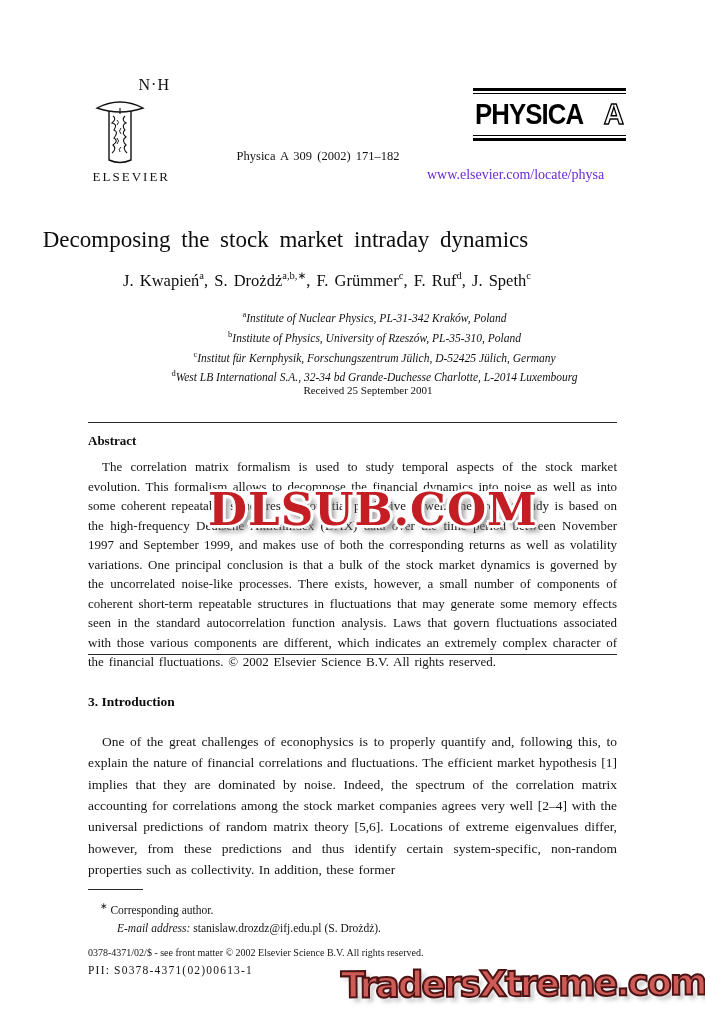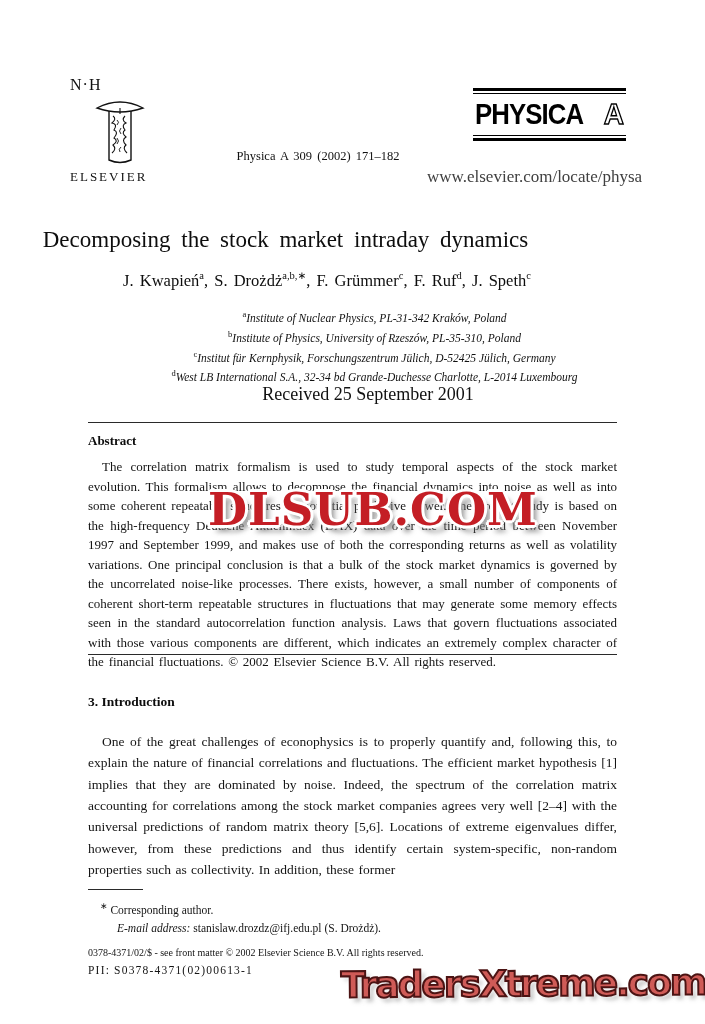--- a/index.html
+++ b/index.html
@@ -30,55 +30,55 @@
     position: absolute; top: 963px; left: 341px;
     font-family: "DejaVu Sans", sans-serif; font-weight: 700;
     font-size: 36px; letter-spacing: -2px;
     color: #cf5b57;
     -webkit-text-stroke: 2px #4b1313;
     text-shadow: 0 0 2px #fff, 0 0 4px #fff, 0 0 6px #fff, 4px 4px 4px rgba(140,140,140,0.6);
     transform: rotate(-0.5deg);
   }
 
   
-  .elsevier { position: absolute; left: 70px; top: 76px; width: 100px; text-align: left; }
+  .elsevier { position: absolute; left: 70px; top: 76px; width: 100px; text-align: right; }
   .elsevier .nh { font-size: 16px; letter-spacing: 1px; color: #111; }
   .elsevier svg { display: block; margin: 0 auto; }
   .elsevier .pubname { font-size: 13px; letter-spacing: 2px; color: #111; margin-top: 1px; }
 
   .jref { position: absolute; top: 149px; left: 88px; width: 460px; text-align: center;
           font-size: 12.5px; word-spacing: 2px; color: #111; }
 
   .physica { position: absolute; left: 473px; top: 88px; width: 153px; }
   .physica .dbl-top .thick, .physica .dbl-bot .thick { height: 3px; background: #000; }
   .physica .dbl-top .thin,  .physica .dbl-bot .thin  { height: 1px; background: #000; margin-top: 2px; }
   .physica .dbl-bot .thin { margin-top: 0; margin-bottom: 2px; }
   .physica .logo-row { display: flex; align-items: baseline; justify-content: space-between; padding: 5px 2px 4px 2px; }
   .physica .pword {
     font-family: "Liberation Sans", sans-serif; font-weight: 700; font-size: 28px;
     letter-spacing: -1px; transform: scale(0.92, 1.05); transform-origin: left bottom; color: #000;
   }
   .physica .pletter {
     font-family: "Liberation Sans", sans-serif; font-weight: 700; font-size: 28px;
     color: #fff; -webkit-text-stroke: 1.3px #000; transform: scaleY(1.05); transform-origin: right bottom;
   }
-  .website { position: absolute; top: 167px; left: 427px; width: 200px; text-align: center;
-             font-size: 17px; color: #404040; }
+  .website { position: absolute; top: 167px; left: 427px; width: 200px; text-align: left;
+             font-size: 14px; color: #6d28d9; }
 
   
   .title { position: absolute; top: 227px; left: 0; width: 571px; text-align: center;
            font-size: 23px; font-weight: 400; word-spacing: 5px; color: #0d0d0d; }
   .authors { position: absolute; top: 269px; left: 0; width: 654px; text-align: center;
              font-size: 16.5px; word-spacing: 2px; color: #0d0d0d; }
   .authors sup { font-size: 10.5px; }
   .affils { position: absolute; top: 306px; left: 0; width: 705px; text-align: center;
             font-style: italic; font-size: 11.5px; line-height: 16px; color: #111; padding-left: 44px; }
   .affils sup { font-size: 8.5px; font-style: normal; }
   .received { position: absolute; top: 384px; left: 0; width: 705px; text-align: center;
-              font-size: 18px; color: #111; padding-left: 31px; }
+              font-size: 11px; color: #111; padding-left: 31px; }
 
   .rule { position: absolute; left: 88px; width: 529px; height: 0; border-top: 1px solid #2a2a2a; }
   .rule-1 { top: 422px; }
   .rule-2 { top: 654px; }
 
   .abstract-h { position: absolute; top: 433px; left: 88px; font-size: 13px; font-weight: 700; color: #0d0d0d; }
   .abstract-p { position: absolute; top: 457px; left: 88px; width: 529px;
                 font-size: 13px; line-height: 1.5; text-align: justify; color: #141414;
                 text-indent: 14px; word-spacing: 1.5px; }
 

